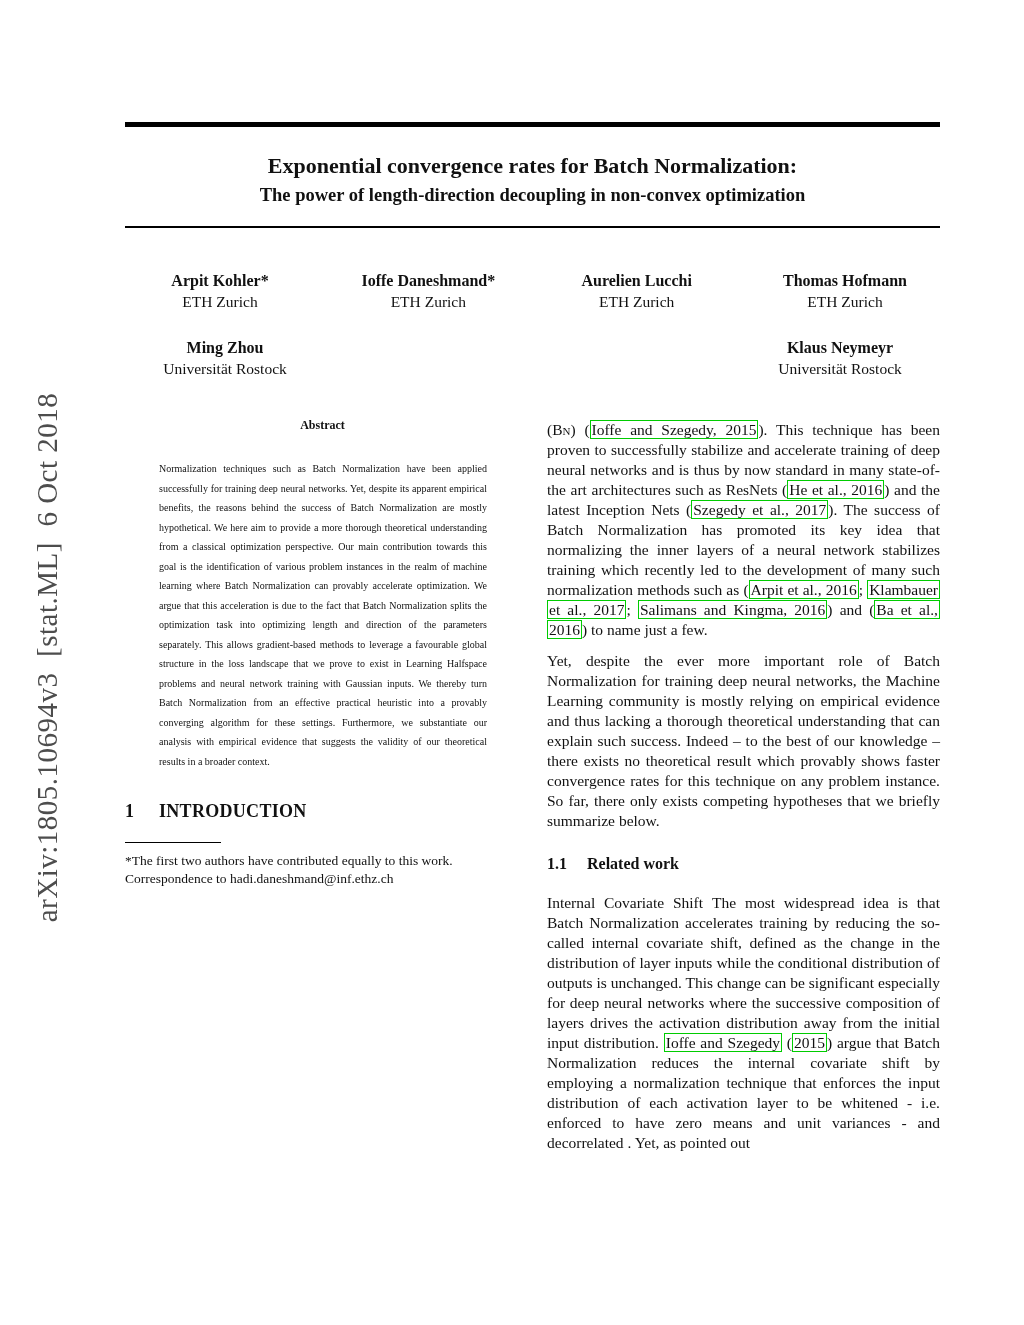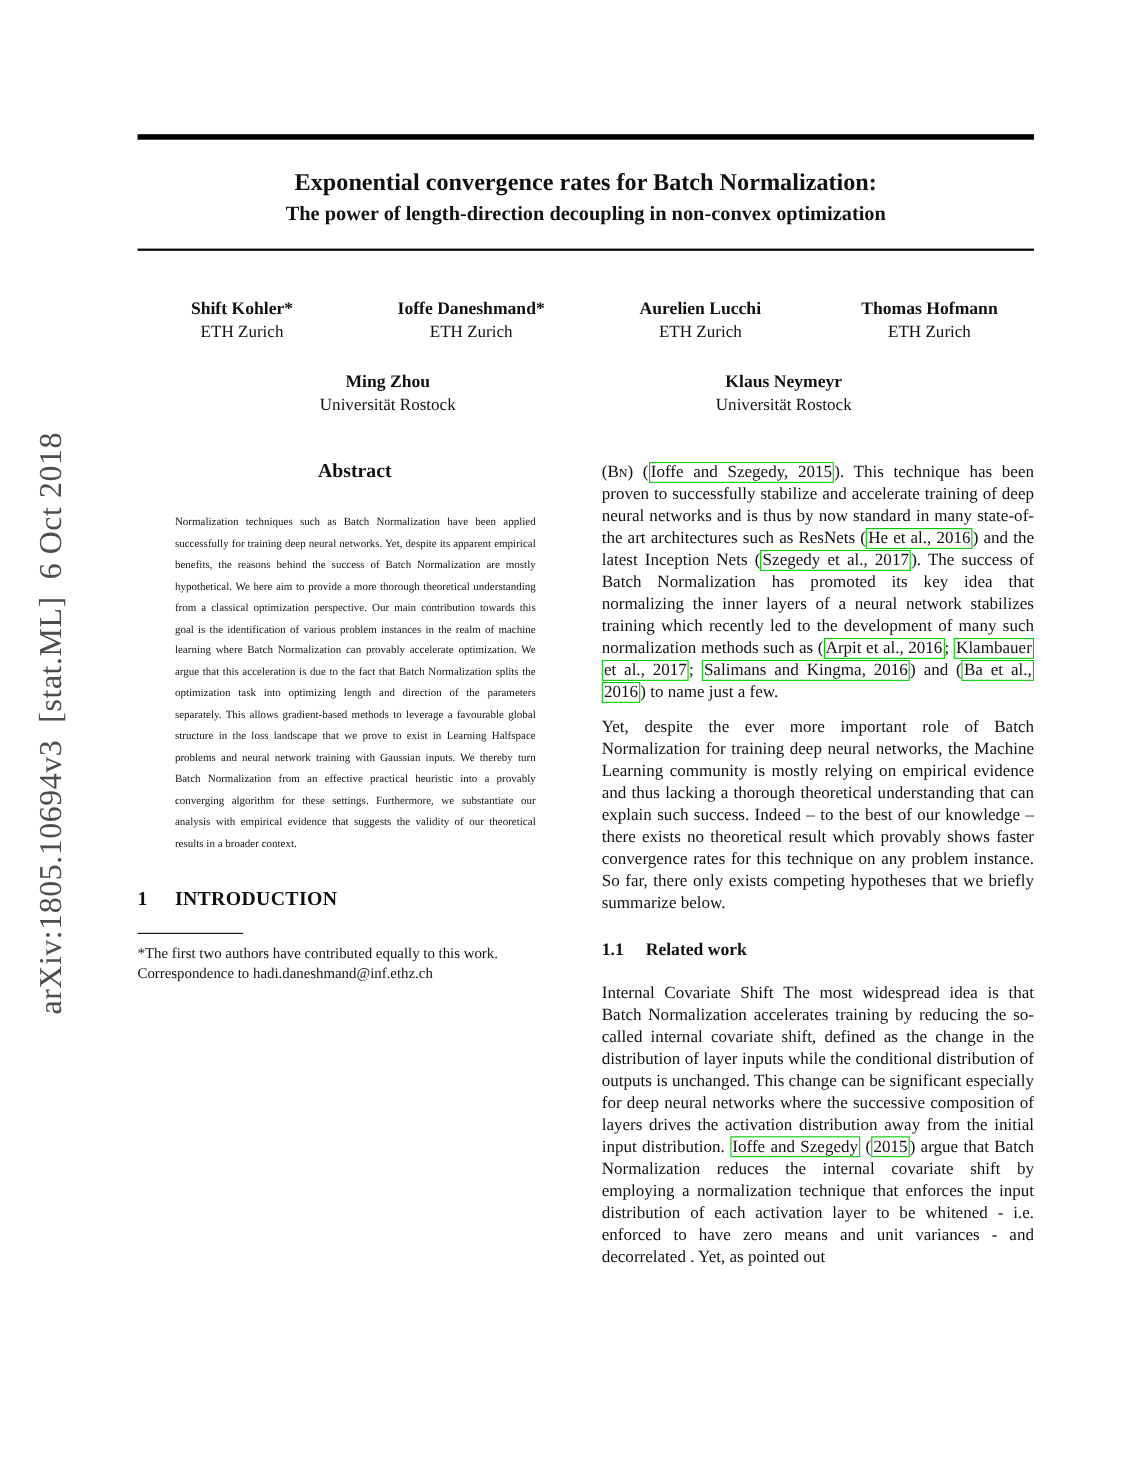--- a/index.html
+++ b/index.html
@@ -36,32 +36,32 @@
   }
   .title2 {
     margin: 6px 0 0 0;
     text-align: center;
     font-size: 18.5px; font-weight: bold;
   }
 
   .authors-row { display: flex; }
   .row1 { margin-top: 44px; justify-content: space-between; padding: 0 10px; }
   .row1 .author { width: 170px; text-align: center; }
-  .row2 { margin-top: 28px; justify-content: center; gap: 160px; }
+  .row2 { margin-top: 28px; justify-content: space-between; gap: 160px; }
   .row2 .author { min-width: 200px; text-align: center; }
   .author-name { font-size: 16px; font-weight: bold; }
   .author-affil { font-size: 15.5px; margin-top: 3px; }
 
   .columns { display: flex; gap: 27px; margin-top: 34px; }
   .col-left { width: 395px; }
   .col-right { width: 393px; }
 
   .abstract-heading {
     text-align: center;
-    font-size: 18px; font-weight: bold;
+    font-size: 12px; font-weight: bold;
     margin-top: 6px;
   }
   .abstract-body {
     margin: 26px 0 0 0;
     padding: 0 33px 0 34px;
     font-size: 10px; line-height: 19.5px;
     text-align: justify;
   }
 
   .section-heading {
@@ -111,21 +111,21 @@
 
     <div class="rule-thick"></div>
 
     <h1 class="title1">Exponential convergence rates for Batch Normalization:</h1>
     <h2 class="title2">The power of length-direction decoupling in non-convex optimization</h2>
 
     <div class="rule-thin"></div>
 
     <div class="authors-row row1">
       <div class="author">
-        <div class="author-name">Shift Kohler*</div>
+        <div class="author-name">Arpit Kohler*</div>
         <div class="author-affil">ETH Zurich</div>
       </div>
       <div class="author">
         <div class="author-name">Ioffe Daneshmand*</div>
         <div class="author-affil">ETH Zurich</div>
       </div>
       <div class="author">
         <div class="author-name">Aurelien Lucchi</div>
         <div class="author-affil">ETH Zurich</div>
       </div>

